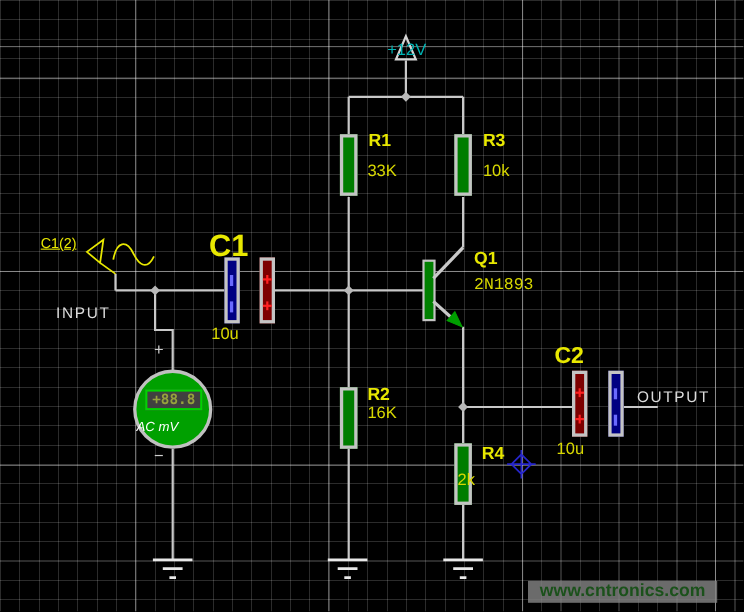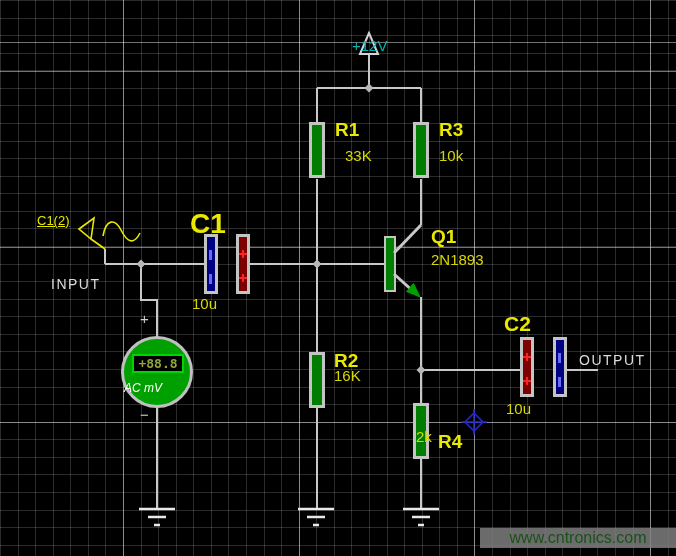--- a/index.html
+++ b/index.html
@@ -9,44 +9,44 @@
     background-image:
       repeating-linear-gradient(to right, rgba(255,255,255,0.45) 0 1px, transparent 1px 175.7px),
       repeating-linear-gradient(to bottom, rgba(255,255,255,0.45) 0 1px, transparent 1px 175.7px),
       repeating-linear-gradient(to right, rgba(255,255,255,0.17) 0 1px, transparent 1px 17.57px),
       repeating-linear-gradient(to bottom, rgba(255,255,255,0.17) 0 1px, transparent 1px 17.57px);
     background-position:123px 0, 0 71px, 0 0, 0 0;
     font-family:"Liberation Sans",sans-serif;
   }
   svg.layer{position:absolute;left:0;top:0;}
   .lbl{position:absolute;white-space:nowrap;line-height:1.1;}
-  .name{font-size:19px;font-weight:bold;color:#e8e800;}
+  .name{font-size:16px;font-weight:bold;color:#e8e800;}
   .val{font-size:15px;color:#d8d800;}
   .port{font-size:14px;color:#dcdcdc;letter-spacing:1.5px;}
   .cyan{font-size:15px;color:#00b4b4;}
   .probe-lbl{font-size:13px;color:#e8e800;text-decoration:underline;}
   .term{font-size:15px;color:#cfcfcf;}
   .res{position:absolute;width:10px;height:50px;background:#007d00;border:3px solid #c4c4c4;}
   .plate{position:absolute;width:8px;height:54px;border:3px solid #c4c4c4;}
   .plate.blue{background:#000082;}
   .plate.red{background:#7d0000;}
   .dash{position:absolute;left:2px;width:3px;height:10px;background:#6a6aff;}
   .plus{position:absolute;left:0;width:8px;height:8px;}
   .plus::before{content:"";position:absolute;left:0;top:3px;width:8px;height:2px;background:#ff2222;}
   .plus::after{content:"";position:absolute;left:3px;top:0;width:2px;height:8px;background:#ff2222;}
   .m1{top:13px;} .m2{top:37px;}
   .meter{position:absolute;left:121px;top:336px;width:66px;height:66px;border:3px solid #c0c0c0;
          border-radius:50%;background:#00a000;}
   .mdisp{position:absolute;left:8px;top:15px;width:48px;height:15px;border:2px solid #00d400;
-         background:#000000;color:#96a23c;font:bold 13px "DejaVu Sans Mono",monospace;
+         background:#404040;color:#96a23c;font:bold 13px "DejaVu Sans Mono",monospace;
          text-align:center;line-height:15px;}
   .munit{position:absolute;left:0;top:42px;width:100%;text-align:left;
          font-style:italic;font-size:12px;color:#ffffff;}
-  .wm{position:absolute;left:480px;top:528px;width:196px;height:20px;
-      background:rgba(130,130,130,0.82);color:#1b511b;font-weight:normal;font-size:16px;
+  .wm{position:absolute;left:480px;top:528px;width:172px;height:20px;
+      background:rgba(130,130,130,0.82);color:#1b511b;font-weight:bold;font-size:16px;
       text-align:center;line-height:20px;}
 </style>
 </head>
 <body>
 
 <div id="canvas">
 
   <svg class="layer" width="676" height="556">
 
     <path fill="none" stroke="#c8c8c8" stroke-width="2" d="M369 55V88 M317 88H421 M317 88V122 M421 88V122 M317 179V264 M421 179V225
@@ -88,32 +88,32 @@
   </svg>
 
   <div class="lbl cyan" style="left:352px;top:6px;margin-top:32px;">+12V</div>
 
   <div class="lbl probe-lbl" style="left:37px;top:214px;">C1(2)</div>
   <div class="lbl port" style="left:51px;top:277px;">INPUT</div>
   <div class="lbl port" style="left:579px;top:353px;">OUTPUT</div>
 
   <div class="res" style="left:309px;top:122px;"></div>
   <div class="lbl name" style="left:335px;top:120px;">R1</div>
-  <div class="lbl val" style="left:321px;top:148px;padding-left:24px;">33K</div>
+  <div class="lbl val" style="left:334px;top:148px;">33K</div>
 
   <div class="res" style="left:413px;top:122px;"></div>
   <div class="lbl name" style="left:439px;top:120px;">R3</div>
   <div class="lbl val" style="left:439px;top:148px;">10k</div>
 
   <div class="res" style="left:309px;top:352px;"></div>
   <div class="lbl name" style="left:334px;top:351px;">R2</div>
   <div class="lbl val" style="left:334px;top:368px;">16K</div>
 
   <div class="res" style="left:413px;top:403px;"></div>
-  <div class="lbl name" style="left:438px;top:404px;margin-top:28px;">R4</div>
+  <div class="lbl name" style="left:438px;top:404px;">R4</div>
   <div class="lbl val" style="left:416px;top:429px;">2k</div>
 
   <div class="lbl name" style="left:190px;top:209px;font-size:28px;">C1</div>
   <div class="plate blue" style="left:204px;top:234px;">
     <span class="dash m1"></span>
     <span class="dash m2"></span>
   </div>
   <div class="plate red" style="left:236px;top:234px;">
     <span class="plus m1"></span>
     <span class="plus m2"></span>
@@ -125,21 +125,21 @@
     <span class="plus m1"></span>
     <span class="plus m2"></span>
   </div>
   <div class="plate blue" style="left:553px;top:337px;">
     <span class="dash m1"></span>
     <span class="dash m2"></span>
   </div>
   <div class="lbl val" style="left:506px;top:401px;">10u</div>
 
   <div class="lbl name" style="left:431px;top:227px;">Q1</div>
-  <div class="lbl val" style="left:431px;top:252px;">2N1893</div>
+  <div class="lbl val" style="left:431px;top:252px;font-family:Liberation Mono, monospace;">2N1893</div>
 
   <div class="lbl term" style="left:140px;top:311px;">+</div>
   <div class="meter">
     <div class="mdisp">+88.8</div>
     <div class="munit">AC mV</div>
   </div>
   <div class="lbl term" style="left:140px;top:407px;">−</div>
 
   <div class="wm">www.cntronics.com</div>
 

